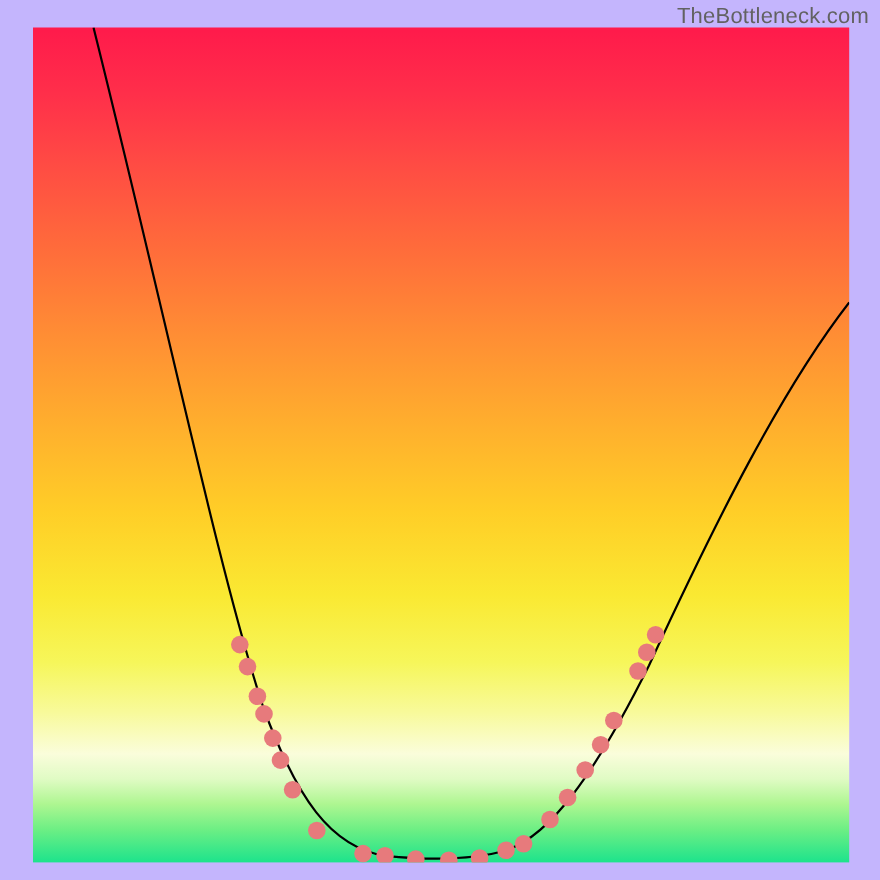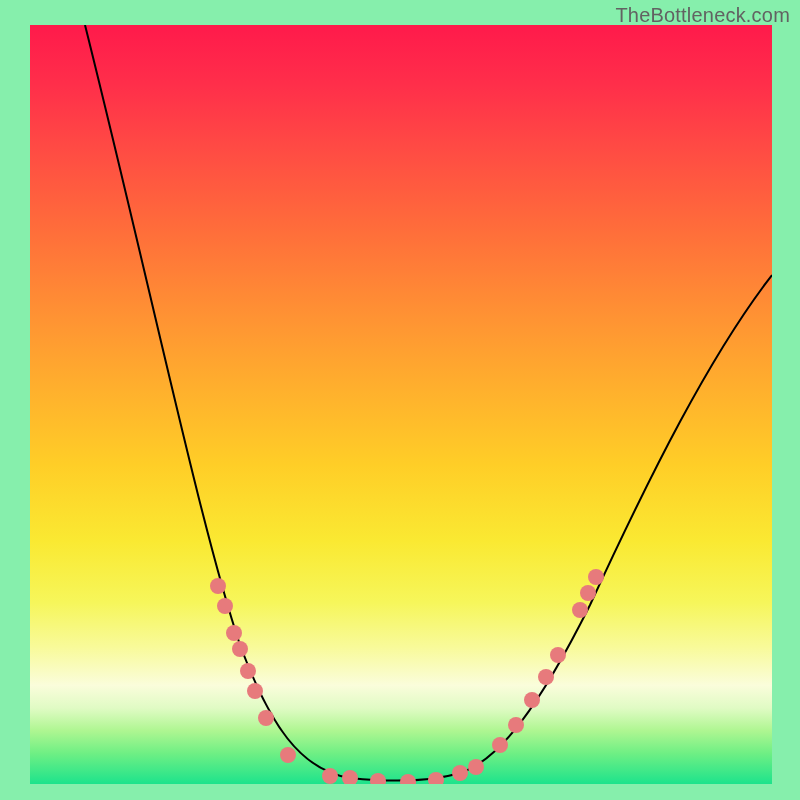--- a/index.html
+++ b/index.html
@@ -10,21 +10,21 @@
     overflow: hidden;
     background: #000;
     font-family: Arial, Helvetica, sans-serif;
   }
   .frame {
     position: absolute;
     top: 0;
     left: 0;
     width: 800px;
     height: 800px;
-    background: #86efac;
+    background: #c4b5fd;
   }
   .plot-area {
     position: absolute;
     top: 25px;
     left: 30px;
     width: 742px;
     height: 759px;
     
     background: linear-gradient(to bottom,
       #ff1a4b 0%,

